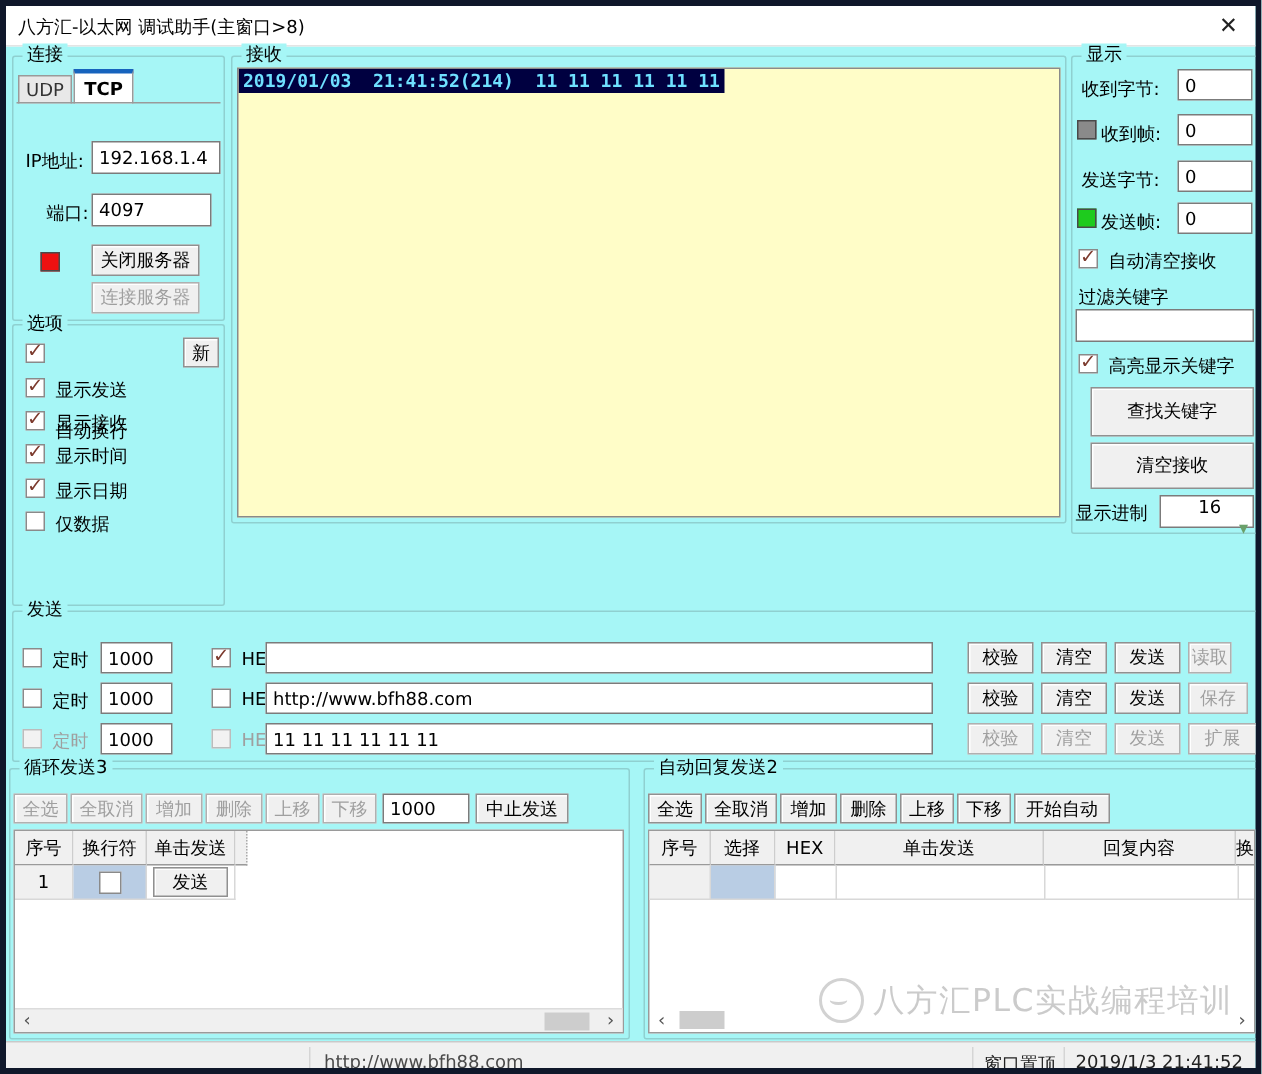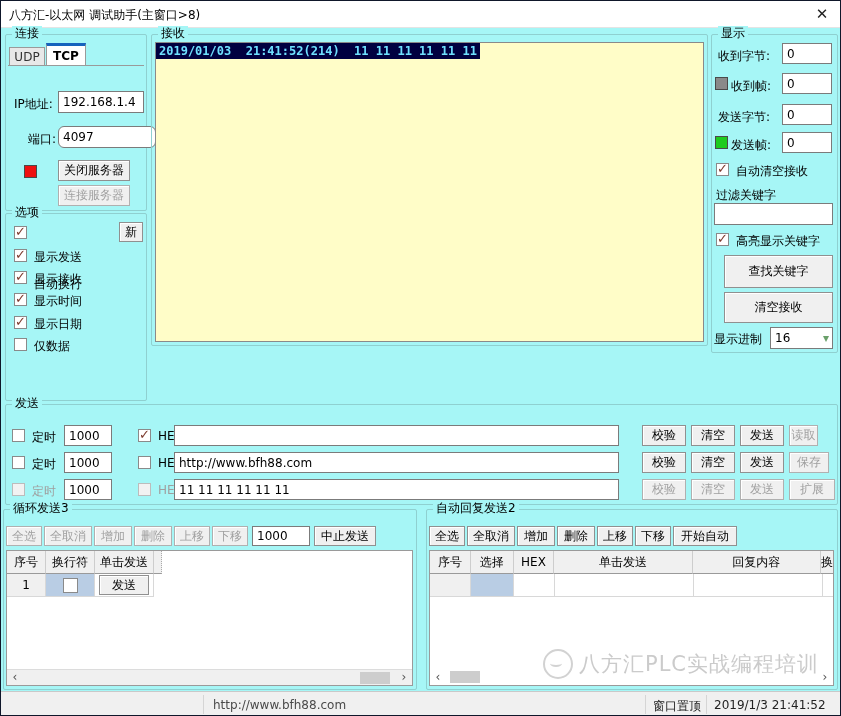--- a/index.html
+++ b/index.html
@@ -1,17 +1,17 @@
 <!DOCTYPE html>
 <html><head>
 <meta charset="utf-8">
 <style>
   html,body{margin:0;padding:0;background:#d8d8d8;}
   .win{position:relative;width:841px;height:716px;background:#a6f6f6;
-       border:1px solid #0f172a;box-sizing:border-box;overflow:hidden;
+       border:4px solid #0f172a;box-sizing:border-box;overflow:hidden;
        font-family:"DejaVu Sans","Liberation Sans",sans-serif;font-size:12px;color:#000;}
   .abs{position:absolute;box-sizing:border-box;}
   
   .titlebar{left:0;top:0;right:0;height:27px;background:#ffffff;border-bottom:1px solid #e4e4e4;}
   .title{left:8px;top:6px;}
   .closex{right:6px;top:2px;width:24px;height:22px;text-align:center;line-height:22px;font-size:15px;color:#222;cursor:pointer;}
   
   .grp{border:1px solid #8fd0d0;border-radius:2px;}
   .grp-label{position:absolute;top:-9px;left:6px;background:#a6f6f6;padding:0 3px;line-height:14px;}
   
@@ -37,21 +37,21 @@
   .tbl{background:#ffffff;border:1px solid #9a9a9a;}
   .th{background:#f0f0f0;border-right:1px solid #cdcdcd;border-bottom:1px solid #9a9a9a;
       display:flex;align-items:center;justify-content:center;height:22px;}
   .td{border-right:1px solid #d8d8d8;border-bottom:1px solid #d8d8d8;display:flex;align-items:center;justify-content:center;height:22px;}
   .rowhead{background:#f0f0f0;}
   .selcell{background:#b9cde4;}
   
   .hscroll{background:#f0f0f0;border-top:1px solid #dcdcdc;display:flex;align-items:center;}
   .sb-arrow{width:16px;text-align:center;color:#555;font-size:12px;line-height:15px;cursor:pointer;}
   .sb-thumb{height:12px;background:#cdcdcd;cursor:pointer;}
-  .combo{background:#fff;border:1px solid #7b7b7b;display:flex;align-items:center;padding-left:4px;cursor:pointer;}
+  .combo{background:#fff;border:1px solid #7b7b7b;display:flex;align-items:center;padding-left:4px;cursor:pointer;flex-direction:column;}
   .combo .arrow{margin-left:auto;color:#6aa06a;padding-right:3px;}
   .watermark{color:#cbcbcb;font-size:21px;letter-spacing:1px;display:flex;align-items:center;gap:6px;pointer-events:none;}
   .wm-logo{width:26px;height:26px;border:2px solid #d2d2d2;border-radius:50%;position:relative;}
   .wm-logo::after{content:"";position:absolute;left:5px;top:9px;width:12px;height:5px;border-bottom:2px solid #d2d2d2;border-radius:50%;}
   
   .statusbar{left:0;top:690px;right:0;height:26px;background:#f0f0f0;border-top:1px solid #c9c9c9;color:#4a4a4a;}
   .status-div{width:1px;top:3px;bottom:3px;background:#d5d5d5;}
 </style>
 </head>
 <body>
@@ -66,21 +66,21 @@
   <div class="abs grp" style="left:4px;top:33px;width:142px;height:177px;">
     <span class="grp-label">连接</span>
     <div class="abs tab inactive" style="left:3px;top:12px;width:36px;height:19px;line-height:19px;">UDP</div>
     <div class="abs tab active" style="left:40px;top:8px;width:40px;height:23px;line-height:20px;">TCP</div>
     <div class="abs" style="left:2px;top:30px;right:2px;height:1px;background:#9a9a9a;"></div>
 
     <span class="abs lbl" style="left:8px;top:61px;">IP地址:</span>
     <input class="abs txt" style="left: 52px; top: 56px; width: 86px; height: 22px;" value="192.168.1.4">
 
     <span class="abs lbl" style="left:22px;top:96px;">端口:</span>
-    <input class="abs txt" style="left: 52px; top: 91px; width: 98px; height: 22px; border-radius: 6px;" value="4097">
+    <input class="abs txt" style="left: 52px; top: 91px; width: 80px; height: 22px;" value="4097">
 
     <div class="abs sq" style="left:18px;top:130px;background:#ee1111;"></div>
     <div class="abs btn" style="left:52px;top:125px;width:72px;height:21px;">关闭服务器</div>
     <div class="abs btn disabled" style="left:52px;top:150px;width:72px;height:21px;">连接服务器</div>
   </div>
 
   <div class="abs grp" style="left:4px;top:212px;width:142px;height:188px;">
     <span class="grp-label">选项</span>
     <div class="abs btn" style="right:3px;top:8px;width:24px;height:20px;">新</div>
 

